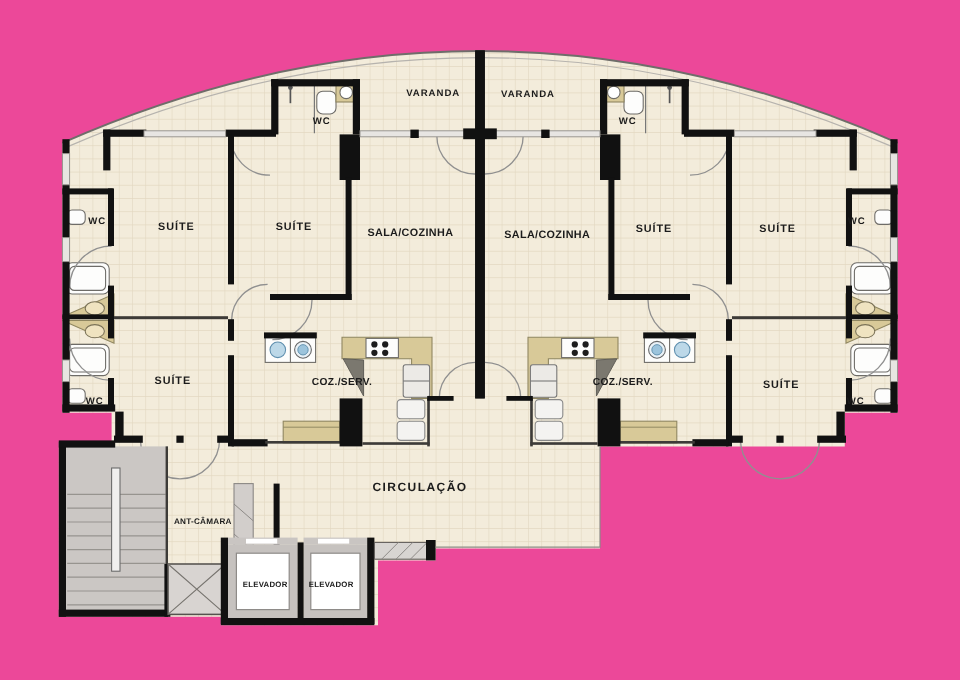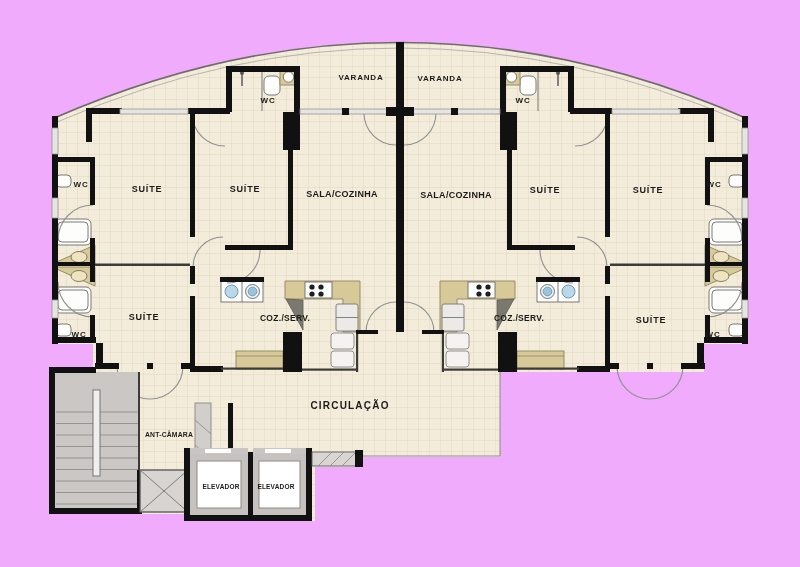--- a/index.html
+++ b/index.html
@@ -1,16 +1,16 @@
 <!DOCTYPE html>
 <html><head>
 <meta charset="utf-8">
 <style>
   html,body{margin:0;padding:0;background:#ffffff;}
-  .stage{position:relative;width:800px;height:567px;background:#f0abfc;overflow:hidden;}
+  .stage{position:relative;width:800px;height:567px;background:#ec4899;overflow:hidden;}
   svg{display:block;}
   .wall{fill:#111111;}
   .thinwall{fill:#3d3b38;}
   .win{fill:#e7e5e2;stroke:#97948f;stroke-width:0.8;}
   .tan{fill:#d8c998;stroke:#8f8660;stroke-width:0.9;}
   .fixw{fill:#fdfdfc;stroke:#6e6c68;stroke-width:0.9;}
   .grey{fill:#cbc7c4;}
   .arc{fill:none;stroke:#909090;stroke-width:1.1;}
   .thinln{stroke:#8c8a86;stroke-width:1;fill:none;}
   .lbl{font-family:"Liberation Sans",sans-serif;font-weight:bold;fill:#1b1b1b;letter-spacing:0.8px;}

